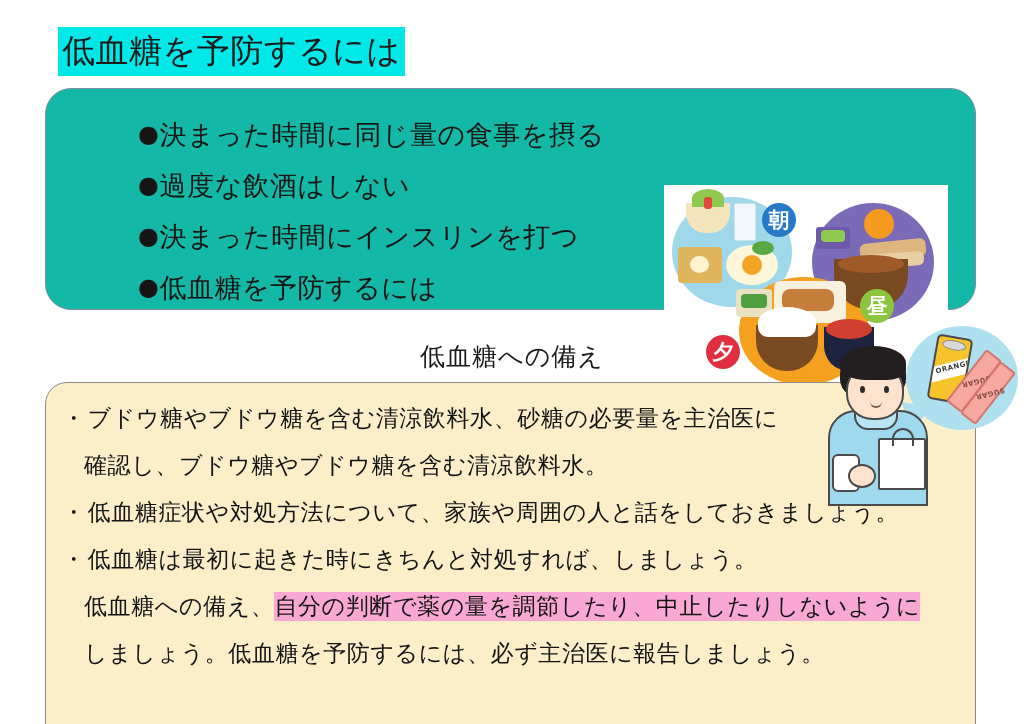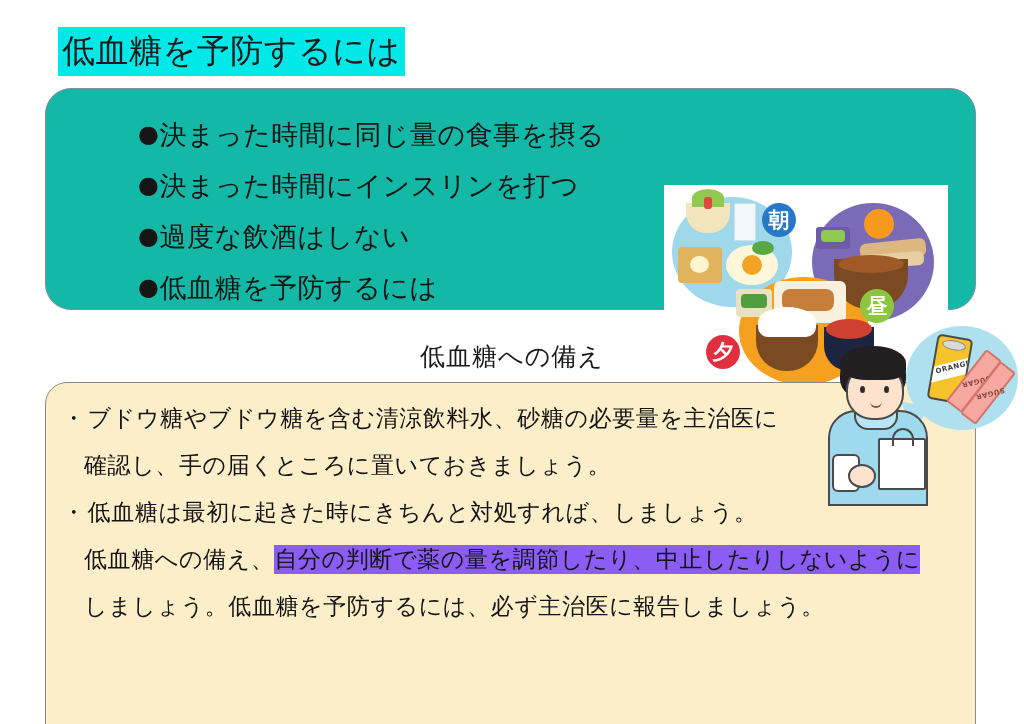--- a/index.html
+++ b/index.html
@@ -365,24 +365,24 @@
 
 <div id="slide-title" style="background: rgb(0, 232, 232);">低血糖を予防するには</div>
 
 <div id="prevention-panel" style="background: #14b8a6; border: 1px solid rgb(127, 143, 160);">
 
   <ul id="prevention-list">
     <li>
       <span class="big-bullet">●</span><span>決まった時間に同じ量の食事を摂る</span>
     </li>
     <li>
+      <span class="big-bullet">●</span><span>過度な飲酒はしない</span>
+    </li>
+    <li>
       <span class="big-bullet">●</span><span>決まった時間にインスリンを打つ</span>
-    </li>
-    <li>
-      <span class="big-bullet">●</span><span>過度な飲酒はしない</span>
     </li>
     <li>
       <span class="big-bullet">●</span><span>低血糖を予防するには</span>
     </li>
   </ul>
 
   <div id="meal-illustration">
 
     <div class="meal-plate" id="plate-breakfast"></div>
     <div class="meal-plate" id="plate-lunch"></div>
@@ -412,27 +412,30 @@
 </div>
 
 <div id="preparedness-heading">低血糖への備え</div>
 
 <div id="preparedness-panel" style="background: rgb(251, 238, 200); border: 1px solid rgb(138, 138, 138);">
 
   <ul id="preparedness-list">
 
     <li>
       <span class="dot-bullet">・</span><span>ブドウ糖やブドウ糖を含む清涼飲料水、砂糖の必要量を主治医に</span>
-      <span class="cont-line">確認し、手の届くところに置いておきましょう。</span>
-    </li>
-
+      <span class="cont-line">確認し、ブドウ糖やブドウ糖を含む清涼飲料水。</span>
+    </li>
+
+    <li>
+      <span class="dot-bullet">・</span><span>低血糖症状や対処方法について、家族や周囲の人と話をしておきましょう。</span>
+    </li>
 
     <li>
       <span class="dot-bullet">・</span><span>低血糖は最初に起きた時にきちんと対処すれば、しましょう。</span>
-      <span class="cont-line"><span>低血糖への備え、</span><span class="hl-yellow" style="background: #8b5cf6;">自分の判断で薬の量を調節したり、中止したりしないように</span></span>
+      <span class="cont-line"><span>低血糖への備え、</span><span class="hl-yellow" style="background: #f9a8d4;">自分の判断で薬の量を調節したり、中止したりしないように</span></span>
       <span class="cont-line">しましょう。低血糖を予防するには、必ず主治医に報告しましょう。</span>
     </li>
   </ul>
 </div>
 
 <div id="helper-character">
 
   <div id="speech-bubble-tail" style="border-top-color: rgb(174, 224, 239);"></div>
   <div id="speech-bubble" style="background: rgb(174, 224, 239);"></div>
 

